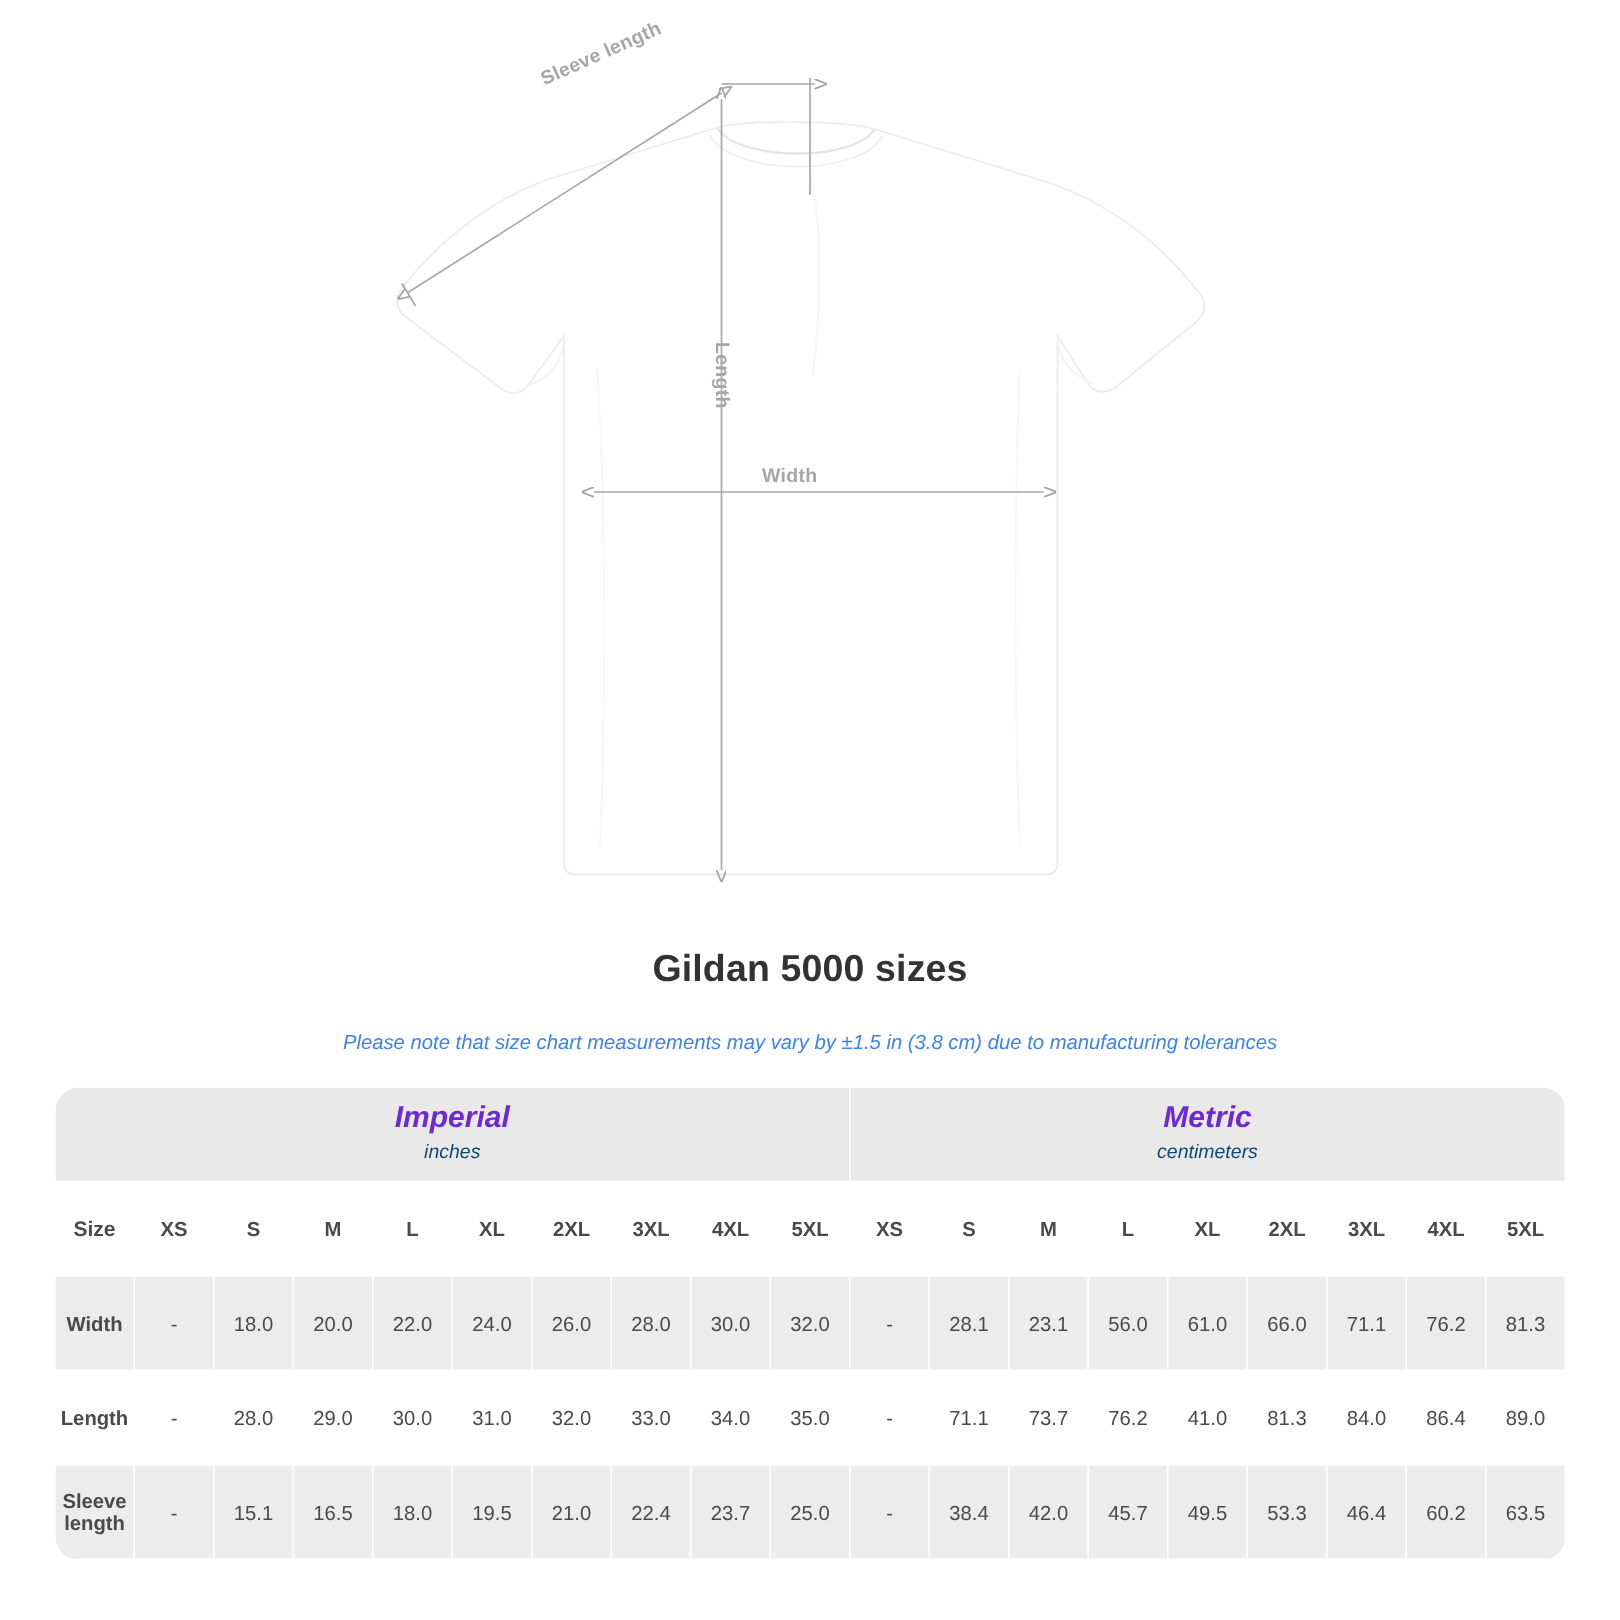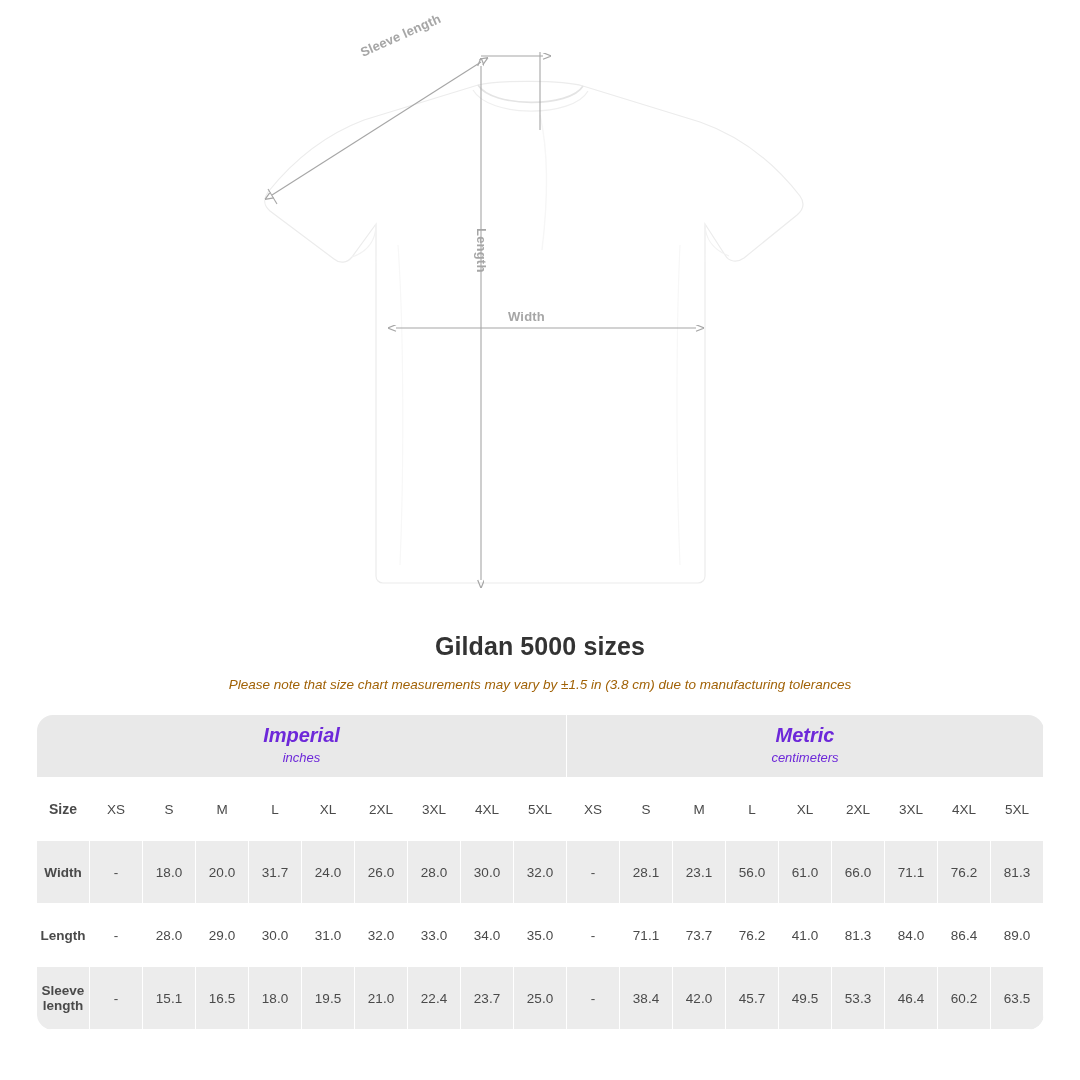--- a/index.html
+++ b/index.html
@@ -65,22 +65,22 @@
   .chart-title {
     font-size: 25px;
     font-weight: bold;
     color: #333333;
     margin: 0;
     letter-spacing: 0.1px;
   }
   .chart-note {
     font-size: 13.5px;
     font-style: italic;
-    color: #a16207;
-    margin: 16px 0 0 0;
+    color: #3b82f6;
+    margin: 26px 0 0 0;
   }
 
   
   .table-wrap {
     margin: 22px 36px 0 36px;
     border-radius: 16px;
     overflow: hidden;
   }
   table.size-table {
     width: 1008px;
@@ -104,27 +104,27 @@
   .unit-name {
     font-size: 20px;
     font-style: italic;
     font-weight: bold;
     color: #6d28d9;
     line-height: 1.25;
   }
   .unit-sub {
     font-size: 13px;
     font-style: italic;
-    color: #6d28d9;
+    color: #0c4a6e;
     line-height: 1.6;
     text-align: center;
   }
   .hdr-row td {
     background: #ffffff;
-    font-weight: normal;
+    font-weight: bold;
     font-size: 13.5px;
     color: #474747;
     height: 60px;
   }
   .hdr-row td.rowlabel {
     font-size: 14px;
   }
   tr.shade td {
     background: #ececec;
   }
@@ -251,21 +251,21 @@
           <td>3XL</td>
           <td>4XL</td>
           <td>5XL</td>
         </tr>
 
         <tr class="shade">
           <td class="rowlabel">Width</td>
           <td>-</td>
           <td>18.0</td>
           <td>20.0</td>
-          <td>31.7</td>
+          <td>22.0</td>
           <td>24.0</td>
           <td>26.0</td>
           <td>28.0</td>
           <td>30.0</td>
           <td>32.0</td>
           <td>-</td>
           <td>28.1</td>
           <td>23.1</td>
           <td>56.0</td>
           <td>61.0</td>

